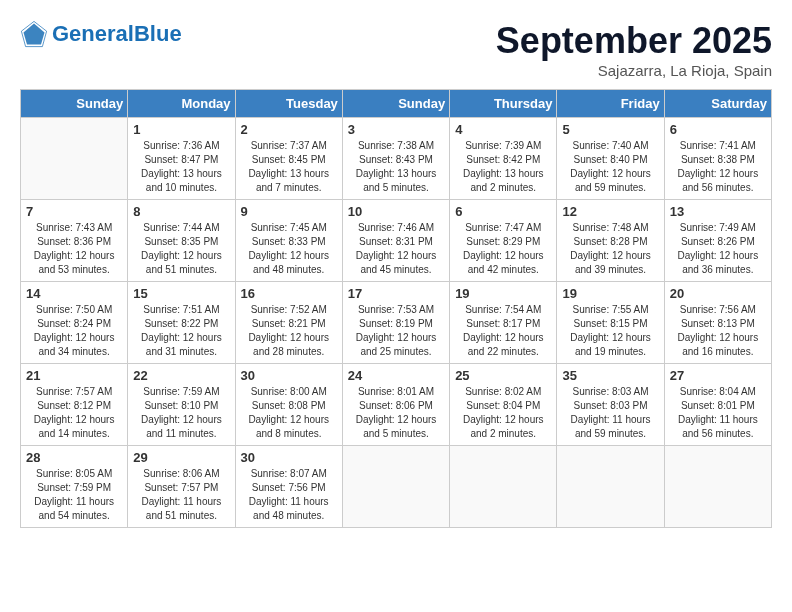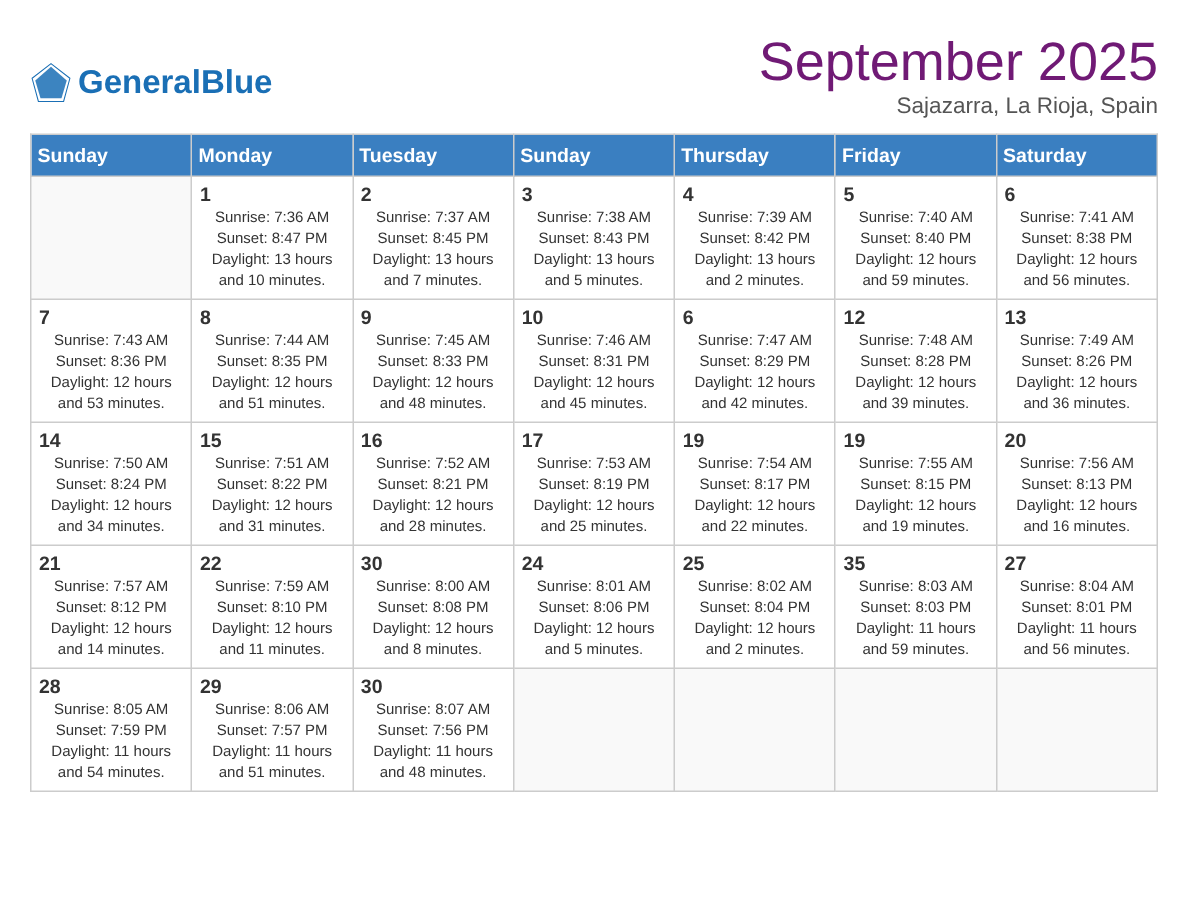--- a/index.html
+++ b/index.html
@@ -13,60 +13,59 @@
     .header {
       display: flex;
       justify-content: space-between;
       align-items: flex-start;
       margin-bottom: 10px;
     }
     .logo {
       display: flex;
       align-items: center;
       gap: 4px;
-      margin-top: 21px;
     }
     .logo-text {
       font-size: 22px;
       font-weight: bold;
       color: #333;
       line-height: 1.1;
     }
     .logo-text span {
       color: #1a6fb5;
     }
     .logo-icon {
       width: 28px;
       height: 28px;
     }
     .title-block {
       text-align: right;
     }
     .cal-title {
       font-size: 36px;
-      font-weight: normal;
-      color: #701a75;
+      font-weight: bold;
+      color: #0f172a;
     }
     .cal-subtitle {
       font-size: 15px;
       color: #555;
     }
     table {
       width: 100%;
       border-collapse: collapse;
       table-layout: fixed;
     }
     thead tr th {
       background-color: #3a7fc1;
       color: #fff;
       font-size: 13px;
       font-weight: bold;
       padding: 6px 4px;
       border: 1px solid #ccc;
-      text-align: left;
+      text-align: right;
     }
     tbody tr td {
       border: 1px solid #ccc;
       vertical-align: top;
       padding: 4px 5px;
       font-size: 10.5px;
       color: #333;
       height: 80px;
     }
     .day-num {

